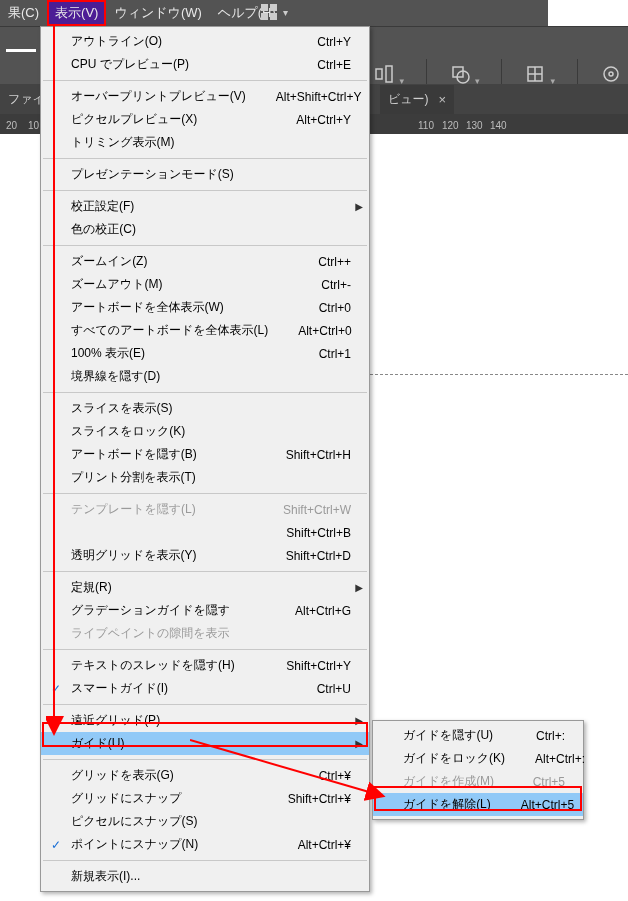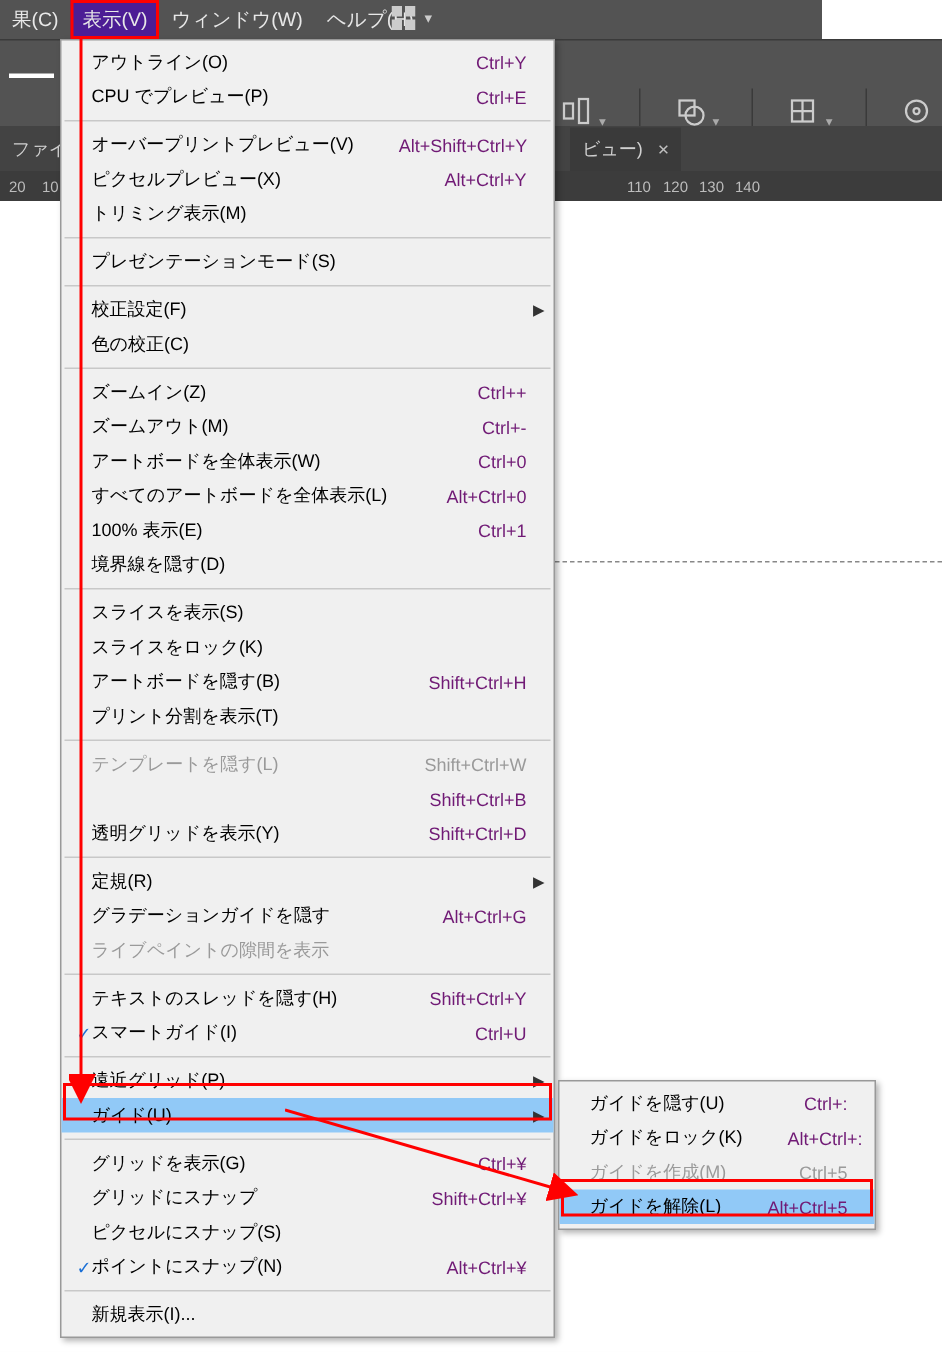--- a/index.html
+++ b/index.html
@@ -27,23 +27,23 @@
   .docbar .tab-active { padding: 6px 8px; background: #3a3a3a; display: flex; align-items: center; gap: 10px; position: absolute; left: 380px; }
   .docbar .close-x { font-size: 13px; color: #c0c0c0; }
 
   .ruler { position: absolute; top: 114px; left: 0; width: 628px; height: 20px; background: #3c3c3c; color: #bdbdbd; font-size: 10px; display: flex; align-items: flex-start; }
   .ruler .lbl { position: absolute; top: 6px; font-size: 10px; }
   
   .canvas { position: absolute; top: 134px; left: 0; width: 628px; height: 767px; background: #fff; }
   .dotted-guide-v { position: absolute; top: 240px; left: 370px; width: 258px; border-top: 1px dashed #888; }
 
   .menu { position: absolute; background: #f0f0f0; border: 1px solid #999; box-shadow: 2px 2px 4px rgba(0,0,0,0.3); font-size: 12px; padding: 3px 0; }
-  .menu .row { display: flex; align-items: center; height: 23px; padding: 0 18px 0 20px; color: #000; position: relative; white-space: nowrap; }
+  .menu .row { display: flex; align-items: center; height: 23px; padding: 0 18px 0 30px; color: #000; position: relative; white-space: nowrap; }
   .menu .row .lbl {}
-  .menu .row .accel { color: #701a75; margin-left: auto; padding-left: 30px; }
+  .menu .row .accel { color: #000000; margin-left: auto; padding-left: 30px; }
   .menu .row .sub-arrow { position: absolute; right: 6px; font-size: 10px; color: #333; }
   .menu .row.disabled .lbl, .menu .row.disabled .accel, .menu .row.disabled .sub-arrow { color: #9a9a9a; }
   .menu .row.checked::before { content: "✓"; position: absolute; left: 10px; color: #1a6fd6; font-size: 12px; }
   .menu .row.hl { background: #91c9f7; }
   .menu .sep { height: 1px; background: #c8c8c8; margin: 4px 2px; }
   .menu-main { top: 26px; left: 40px; width: 330px; z-index: 15; }
   .menu-sub  { top: 720px; left: 372px; width: 212px; z-index: 18; }
 
   .redbox-menu  { position: absolute; border: 2px solid #ff0000; pointer-events: none; z-index: 25; }
   .redbox-guide { top: 722px; left: 42px; width: 326px; height: 25px; }

